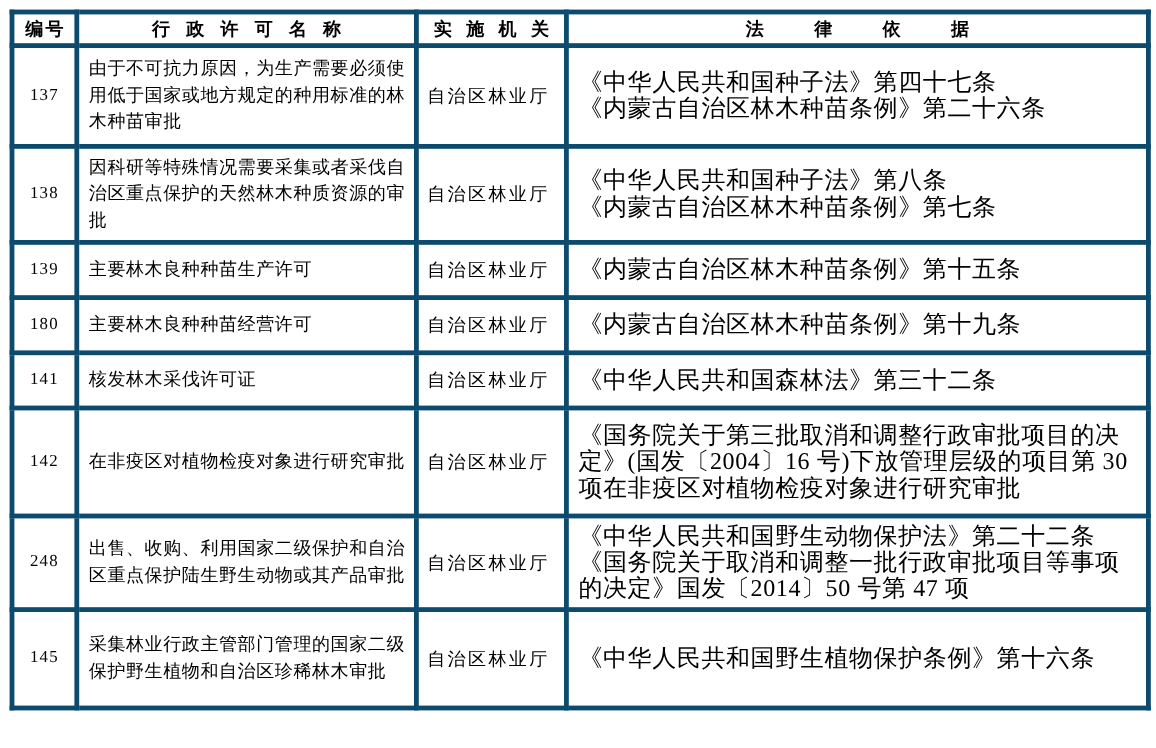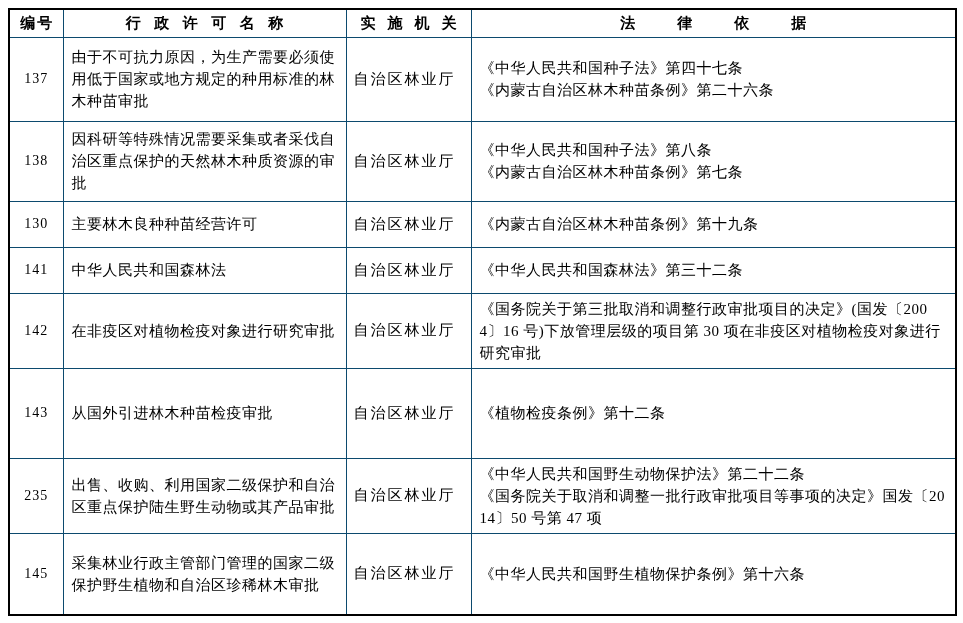--- a/index.html
+++ b/index.html
@@ -20,21 +20,21 @@
     color: #000000;
   }
   table.license-table {
     border-collapse: collapse;
     table-layout: fixed;
     width: 947px;
     border: 2px solid #000000;
     background: #ffffff;
   }
   th, td {
-    border: 1px solid #0c4a6e;
+    border: 4px solid #0c4a6e;
     vertical-align: middle;
     overflow: hidden;
     padding: 0;
   }
   thead tr { height: 28px; }
   th {
     font-weight: bold;
     font-size: 15px;
     text-align: center;
     white-space: nowrap;
@@ -71,21 +71,21 @@
     word-break: break-all;
     letter-spacing: 0.5px;
   }
   td.c-agency {
     font-size: 15px;
     padding-left: 7px;
     letter-spacing: 2px;
     white-space: nowrap;
   }
   td.c-legal {
-    font-size: 15px;
+    font-size: 20px;
     line-height: 22px;
     padding: 4px 8px 4px 8px;
     white-space: pre-line;
     word-break: break-all;
     letter-spacing: 0.5px;
   }
 </style>
 </head>
 <body>
 
@@ -114,45 +114,45 @@
 《内蒙古自治区林木种苗条例》第二十六条</td>
       </tr>
       <tr>
         <td class="c-id">138</td>
         <td class="c-name">因科研等特殊情况需要采集或者采伐自治区重点保护的天然林木种质资源的审批</td>
         <td class="c-agency">自治区林业厅</td>
         <td class="c-legal">《中华人民共和国种子法》第八条
 《内蒙古自治区林木种苗条例》第七条</td>
       </tr>
       <tr>
-        <td class="c-id">130</td>
+        <td class="c-id">139</td>
+        <td class="c-name">主要林木良种种苗生产许可</td>
+        <td class="c-agency">自治区林业厅</td>
+        <td class="c-legal">《内蒙古自治区林木种苗条例》第十五条</td>
+      </tr>
+      <tr>
+        <td class="c-id">180</td>
         <td class="c-name">主要林木良种种苗经营许可</td>
         <td class="c-agency">自治区林业厅</td>
         <td class="c-legal">《内蒙古自治区林木种苗条例》第十九条</td>
       </tr>
       <tr>
         <td class="c-id">141</td>
-        <td class="c-name">中华人民共和国森林法</td>
+        <td class="c-name">核发林木采伐许可证</td>
         <td class="c-agency">自治区林业厅</td>
         <td class="c-legal">《中华人民共和国森林法》第三十二条</td>
       </tr>
       <tr>
         <td class="c-id">142</td>
         <td class="c-name">在非疫区对植物检疫对象进行研究审批</td>
         <td class="c-agency">自治区林业厅</td>
         <td class="c-legal">《国务院关于第三批取消和调整行政审批项目的决定》(国发〔2004〕16 号)下放管理层级的项目第 30 项在非疫区对植物检疫对象进行研究审批</td>
       </tr>
       <tr>
-        <td class="c-id">143</td>
-        <td class="c-name">从国外引进林木种苗检疫审批</td>
-        <td class="c-agency">自治区林业厅</td>
-        <td class="c-legal">《植物检疫条例》第十二条</td>
-      </tr>
-      <tr>
-        <td class="c-id">235</td>
+        <td class="c-id">248</td>
         <td class="c-name">出售、收购、利用国家二级保护和自治区重点保护陆生野生动物或其产品审批</td>
         <td class="c-agency">自治区林业厅</td>
         <td class="c-legal">《中华人民共和国野生动物保护法》第二十二条
 《国务院关于取消和调整一批行政审批项目等事项的决定》国发〔2014〕50 号第 47 项</td>
       </tr>
       <tr>
         <td class="c-id">145</td>
         <td class="c-name">采集林业行政主管部门管理的国家二级保护野生植物和自治区珍稀林木审批</td>
         <td class="c-agency">自治区林业厅</td>
         <td class="c-legal">《中华人民共和国野生植物保护条例》第十六条</td>

